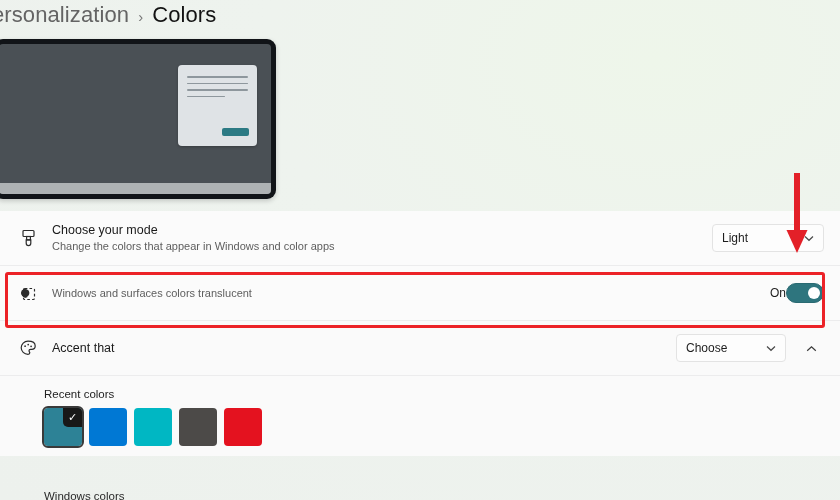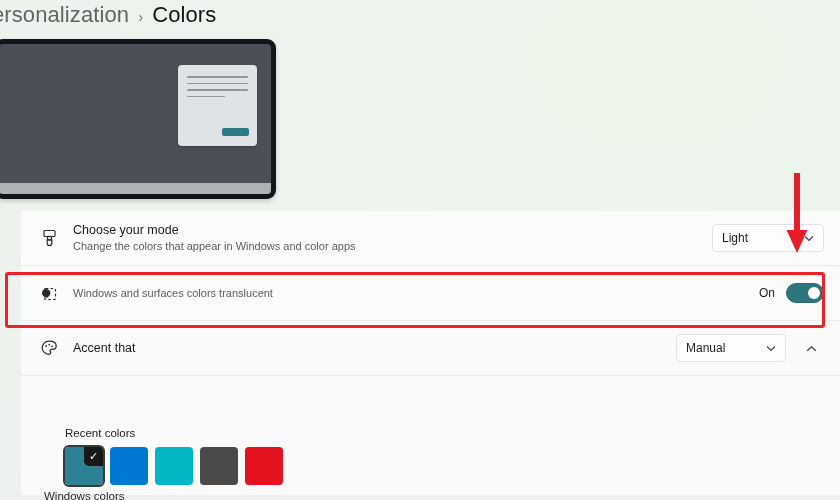--- a/index.html
+++ b/index.html
@@ -111,21 +111,20 @@
     height: 11px;
     background: #aeb2b4;
   }
 
   
   .rows {
     position: absolute;
     left: 0;
     right: 0;
     top: 211px;
-    padding-left: 21px;
   }
   .row {
     position: relative;
     display: flex;
     align-items: center;
     background: #fbfbfb;
     min-height: 55px;
     border-bottom: 1px solid #ececed;
     padding: 0 16px 0 10px;
     box-sizing: border-box;
@@ -190,21 +189,20 @@
     align-items: center;
     justify-content: center;
     color: #3a3a3a;
     border-radius: 4px;
   }
 
   
   .toggle-wrap {
     display: flex;
     align-items: center;
-    gap: 11px;
   }
   .toggle-label {
     font-size: 12px;
     color: #1d1d1d;
   }
   .toggle {
     position: relative;
     width: 38px;
     height: 20px;
     border-radius: 10px;
@@ -225,21 +223,20 @@
 
   
   .recent-section {
     background: #fafafa;
     padding: 12px 0 10px 44px;
   }
   .recent-label {
     font-size: 11.5px;
     color: #222;
     margin-bottom: 8px;
-    margin-top: 39px;
   }
   .swatches {
     display: flex;
     gap: 7px;
   }
   .swatch {
     position: relative;
     width: 38px;
     height: 38px;
     border-radius: 4px;
@@ -374,21 +371,21 @@
           <circle cx="6.1" cy="7.2" r="0.85" fill="#2b2b2b" stroke="none"></circle>
           <circle cx="9.2" cy="5.6" r="0.85" fill="#2b2b2b" stroke="none"></circle>
           <circle cx="12.1" cy="7.3" r="0.85" fill="#2b2b2b" stroke="none"></circle>
         </svg>
       </div>
       <div class="row-text">
         <div class="row-title">Accent that</div>
       </div>
       <div class="row-right">
         <div class="dropdown accent">
-          <span>Manual</span>
+          <span>Choose</span>
           <span class="chev">
             <svg width="10" height="7" viewBox="0 0 10 7" fill="none" stroke="#4a4a4a" stroke-width="1.2">
               <path d="M1 1.5L5 5.3 9 1.5"></path>
             </svg>
           </span>
         </div>
         <div class="expander-btn">
           <span>
             <svg width="11" height="8" viewBox="0 0 11 8" fill="none" stroke="#3a3a3a" stroke-width="1.2">
               <path d="M1.2 5.8L5.5 1.8 9.8 5.8"></path>

